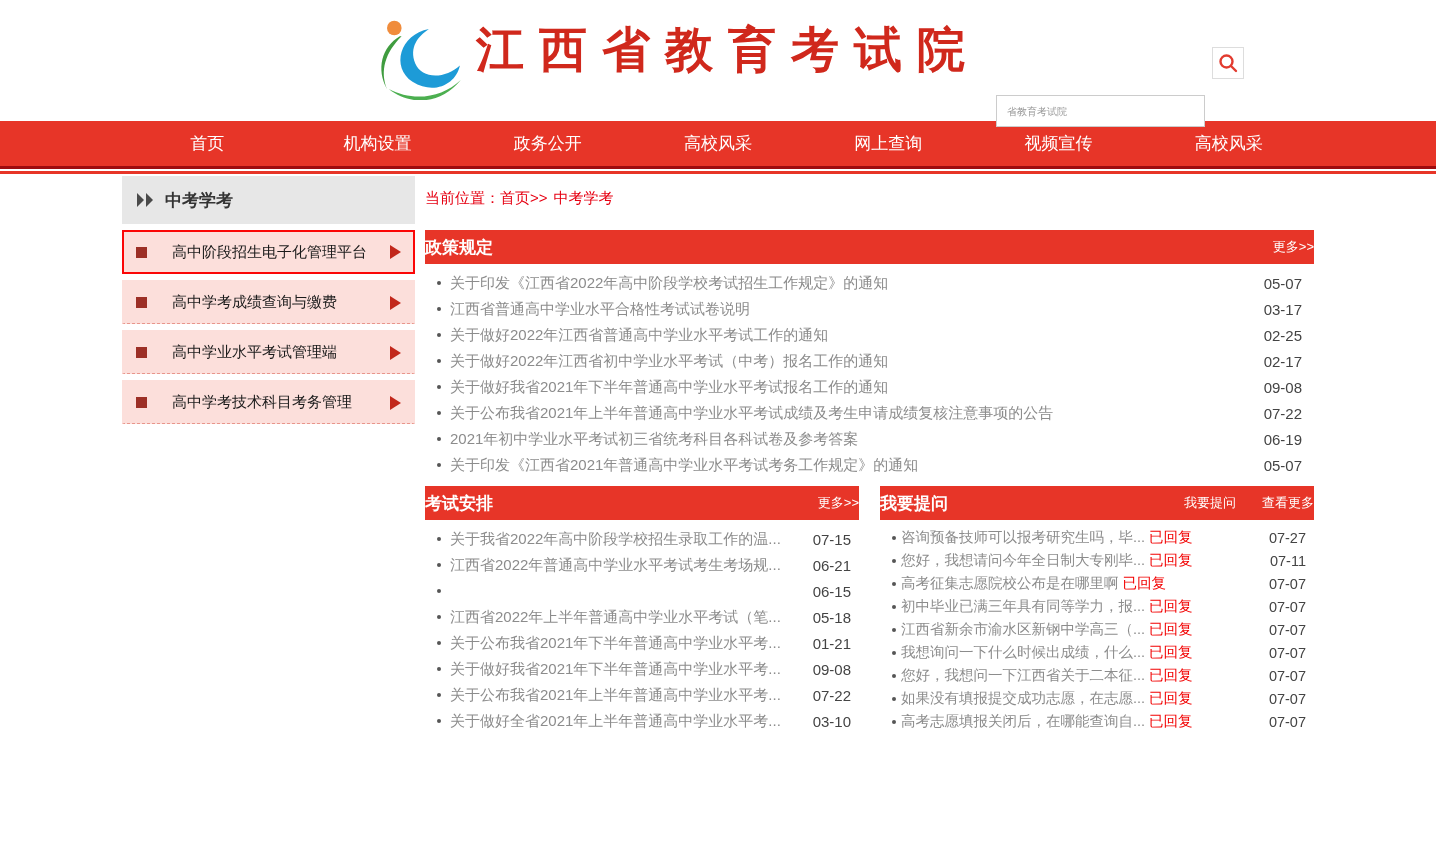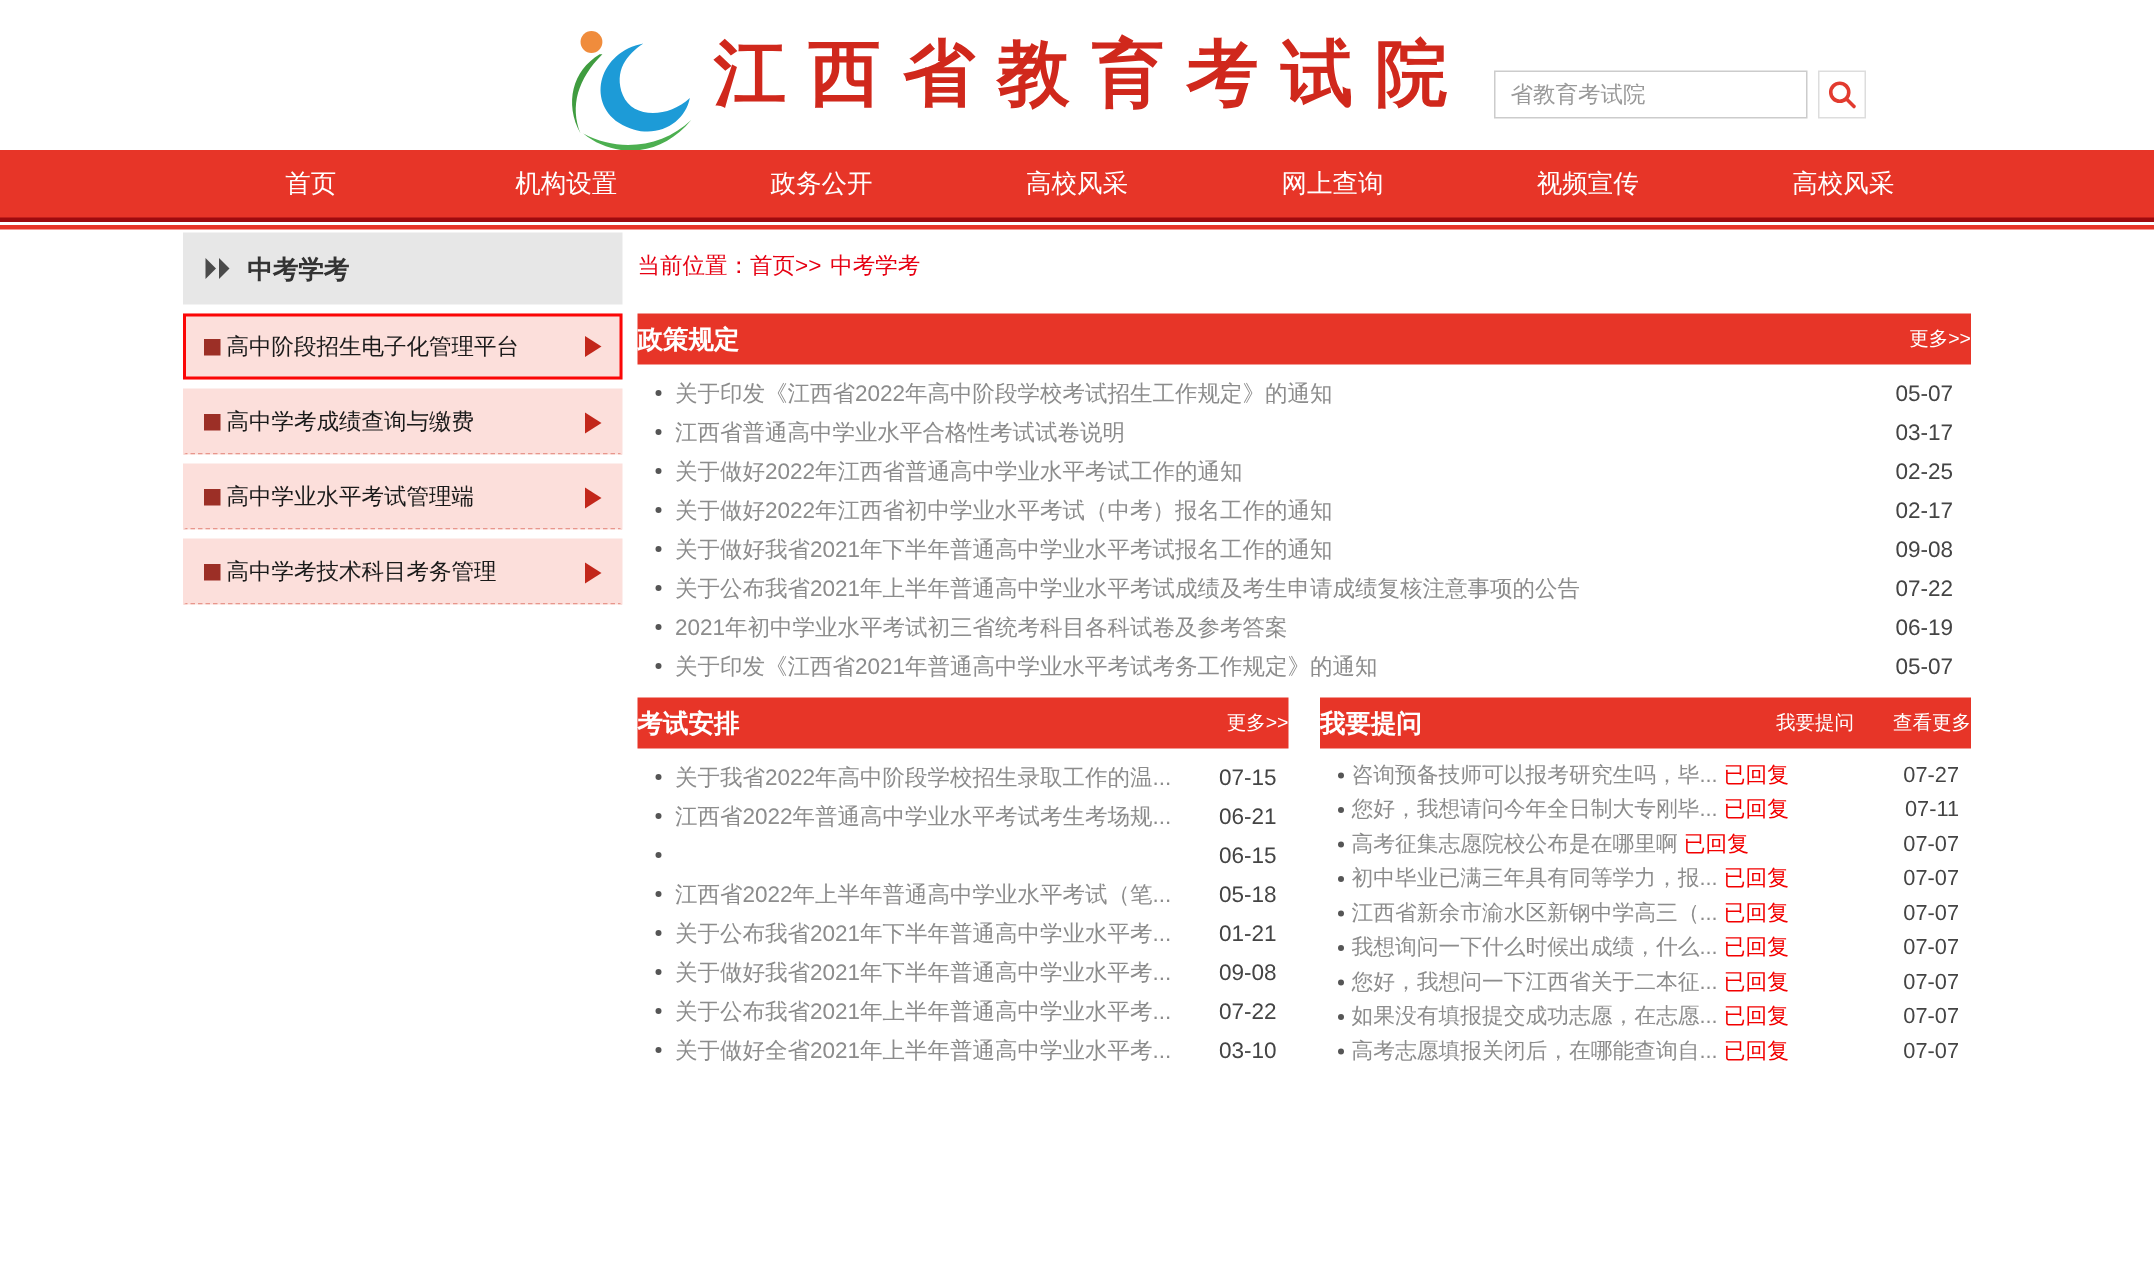--- a/index.html
+++ b/index.html
@@ -1,29 +1,29 @@
 <!DOCTYPE html>
 <html><head>
 <meta charset="utf-8">
 <style>
   * { margin:0; padding:0; box-sizing:border-box; }
   html,body { width:1436px; height:848px; background:#fff; overflow:hidden;
     font-family:"Liberation Sans","DejaVu Sans",sans-serif; }
 
   
-  .site-header { position:relative; height:100px; background:#fff; }
+  .site-header { position:relative; height:121px; background:#fff; }
   .logo { position:absolute; left:372px; top:18px; display:flex; align-items:flex-start; cursor:pointer; }
   .logo-mark { width:92px; height:82px; }
   .logo-text { margin-left:12px; padding-top:6px; }
   .logo-title { font-family:"Liberation Serif","DejaVu Serif",serif; font-weight:bold;
     font-size:48px; line-height:52px; color:#d0281c; letter-spacing:15px; white-space:nowrap; }
   .logo-sub { margin-top:3px; font-size:13px; color:#a5a5a5; letter-spacing:2.4px; white-space:nowrap; }
   .search { position:absolute; left:996px; top:47px; display:flex; gap:7px; }
   .search input { width:209px; height:32px; border:1px solid #ccc; padding:0 10px;
-    font-size:15px; color:#555; outline:none; }
+    font-size:10px; color:#555; outline:none;margin-top:48px; }
   .search input::placeholder { color:#999; }
   .search button { width:32px; height:32px; background:#fff; border:1px solid #ddd;
     display:flex; align-items:center; justify-content:center; cursor:pointer; }
 
   
   .navbar { height:48px; background:#e73528; border-bottom:3px solid #9e0b0f; }
   .nav-inner { width:1192px; height:100%; margin:0 auto; display:flex; }
   .nav-item { flex:1; display:flex; align-items:center; justify-content:center;
     color:#fff; font-size:17px; cursor:pointer; text-decoration:none; }
   .nav-gap { height:2px; background:#fff; }
@@ -35,21 +35,21 @@
   .content { flex:1; margin-left:10px; }
 
   
   .sidebar-header { height:48px; background:#e7e7e7; display:flex; align-items:center;
     gap:11px; padding-left:14px; font-size:17px; font-weight:bold; color:#333; }
   .sidebar-item { position:relative; margin-top:6px; height:44px; background:#fcdfdb;
     display:flex; align-items:center; padding:0 12px; cursor:pointer;
     border:2px solid transparent; border-bottom:1px dashed #e8968c; }
   .sidebar-item.selected { border:2px solid #fb0606; }
   .sq { width:11px; height:11px; background:#9c2f26; flex:none; }
-  .si-label { margin-left:4px; font-size:15px; color:#1a1a1a; }
+  .si-label { margin-left:25px; font-size:15px; color:#1a1a1a; }
   .tri { margin-left:auto; width:0; height:0; border-left:11px solid #c2271b;
     border-top:7px solid transparent; border-bottom:7px solid transparent; }
 
   
   .breadcrumb { height:54px; padding-top:13px; font-size:15px; color:#e60012; }
   .breadcrumb a { color:#e60012; text-decoration:none; cursor:pointer; }
   .breadcrumb .cur { margin-left:6px; }
 
   
   .panel-header { height:34px; background:#e73528; display:flex; align-items:center; padding:0 0; }

